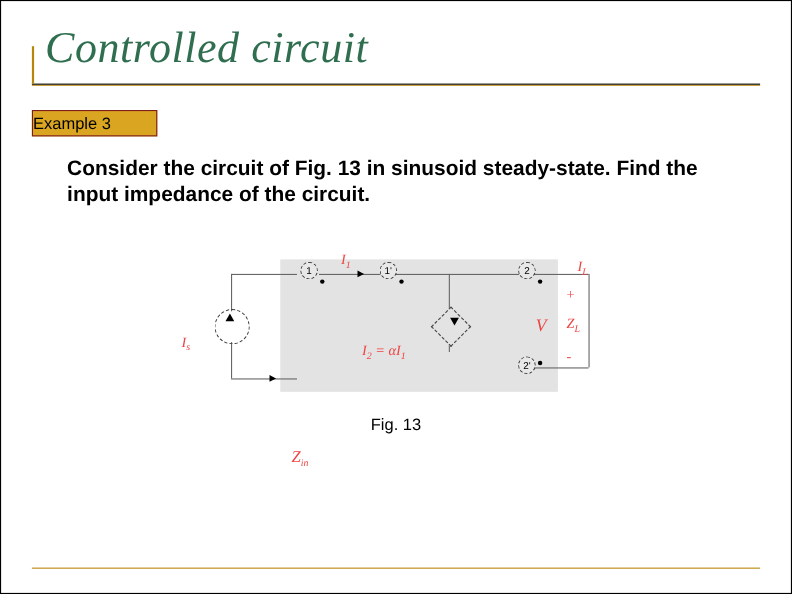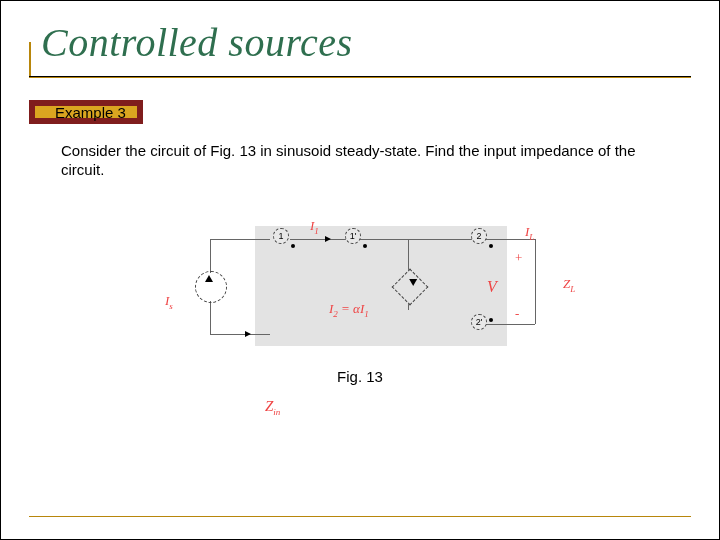--- a/index.html
+++ b/index.html
@@ -35,34 +35,35 @@
     content: "";
     position: absolute;
     left: 0; top: -34px;
     width: 2px; height: 34px;
     background: #b8860b;
   }
   .example-box {
     margin: 22px 0 0 28px;
     width: 114px;
     height: 24px;
-    border: 6px solid #7f1d1d;
+    border: 1px solid #7f1d1d;
     background: #daa520;
     color: #000;
     font-size: 15px;
     display: flex;
     align-items: center;
-    padding-left: 20px;
+    padding-left: 0;
     box-sizing: border-box;
   }
   .body-text {
     margin: 18px 60px 0 60px;
-    font-size: 15px;
+    font-size: 19px;
     line-height: 1.25;
     color: #000;
+    font-weight: bold;
   }
   .figure-wrap {
     margin: 26px auto 0 auto;
     width: 430px;
     position: relative;
   }
   .circuit {
     position: relative;
     width: 430px;
     height: 150px;
@@ -155,21 +156,21 @@
     position: absolute;
     left: 28px; right: 28px; bottom: 22px;
     height: 1px;
     background: #b8860b;
   }
 </style>
 </head>
 <body>
 
 <div class="title-wrap">
-  <div class="title">Controlled sources</div>
+  <div class="title">Controlled circuit</div>
 </div>
 <div class="title-rule"></div>
 
 <div class="example-box">Example 3</div>
 
 <div class="body-text">Consider the circuit of Fig. 13 in sinusoid steady-state. Find the input impedance of the circuit.</div>
 
 <div class="figure-wrap">
   <div class="circuit">
     <div class="graybox"></div>
@@ -214,21 +215,21 @@
 
     <div class="lbl italic" style="left:380px; top:18px;">
       <span>I</span><span class="sub">L</span>
     </div>
 
     <div class="lbl italic" style="left:342px; top:72px; font-size:16px;">V</div>
 
     <div class="lbl" style="left:370px; top:44px;">+</div>
     <div class="lbl" style="left:370px; top:100px;">-</div>
 
-    <div class="lbl italic" style="left:370px; top:70px;margin-left:48px;">
+    <div class="lbl italic" style="left:370px; top:70px;">
       <span>Z</span><span class="sub">L</span>
     </div>
 
     <div class="lbl italic" style="left:120px; top:148px; font-size:15px;margin-top:44px;">
       <span>Z</span><span class="sub">in</span>
     </div>
   </div>
   <div class="fig-caption">Fig. 13</div>
 </div>
 

